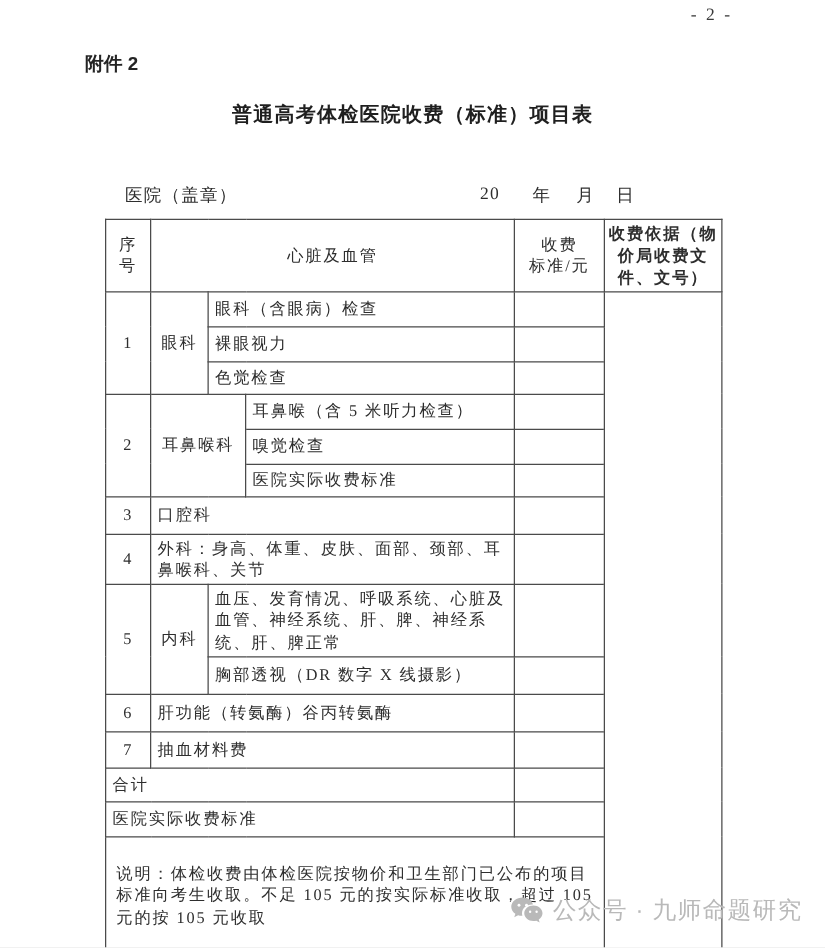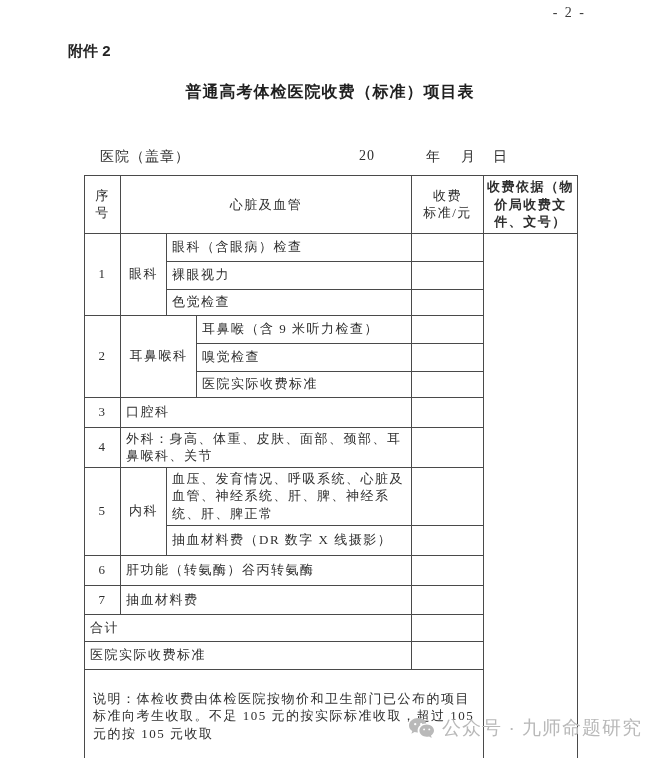--- a/index.html
+++ b/index.html
@@ -25,21 +25,21 @@
     position:absolute; top:82px; left:0; width:100%;
     text-align:center;
     font-family:"Liberation Sans","DejaVu Sans",sans-serif;
     font-weight:600; font-size:16px; letter-spacing:1px; color:#1f1f1f;
   }
   .form-header {
     position:absolute; top:148px; left:84px; width:493px;
     font-size:14px; letter-spacing:1px; color:#2e2e2e;
   }
   .form-header .hosp { position:absolute; left:16px; top:0; }
-  .form-header .y-num { position:absolute; left:275px; top:0; }
+  .form-header .y-num { position:absolute; left:300px; top:0; }
   .form-header .y { position:absolute; left:342px; top:0; }
   .form-header .m { position:absolute; left:377px; top:0; }
   .form-header .d { position:absolute; left:409px; top:0; }
 
   table.fee-table {
     position:absolute; top:175px; left:84px;
     width:493px;
     border-collapse:collapse;
     table-layout:fixed;
   }
@@ -123,21 +123,21 @@
         <td></td>
       </tr>
       <tr class="h26">
         <td class="c-item" colspan="2">色觉检查</td>
         <td></td>
       </tr>
 
       <tr class="h28">
         <td class="c-no" rowspan="3">2</td>
         <td class="c-center" colspan="2" rowspan="3">耳鼻喉科</td>
-        <td class="c-item">耳鼻喉（含 9 米听力检查）</td>
+        <td class="c-item">耳鼻喉（含 5 米听力检查）</td>
         <td></td>
       </tr>
       <tr class="h28">
         <td class="c-item">嗅觉检查</td>
         <td></td>
       </tr>
       <tr class="h26">
         <td class="c-item">医院实际收费标准</td>
         <td></td>
       </tr>
@@ -154,21 +154,21 @@
         <td></td>
       </tr>
 
       <tr class="h58">
         <td class="c-no" rowspan="2">5</td>
         <td class="c-center" rowspan="2">内科</td>
         <td class="c-item" colspan="2">血压、发育情况、呼吸系统、心脏及血管、神经系统、肝、脾、神经系统、肝、脾正常</td>
         <td></td>
       </tr>
       <tr class="h30">
-        <td class="c-item" colspan="2">抽血材料费（DR 数字 X 线摄影）</td>
+        <td class="c-item" colspan="2">胸部透视（DR 数字 X 线摄影）</td>
         <td></td>
       </tr>
 
       <tr class="h30">
         <td class="c-no">6</td>
         <td class="c-item" colspan="3">肝功能（转氨酶）谷丙转氨酶</td>
         <td></td>
       </tr>
 
       <tr class="h29">

